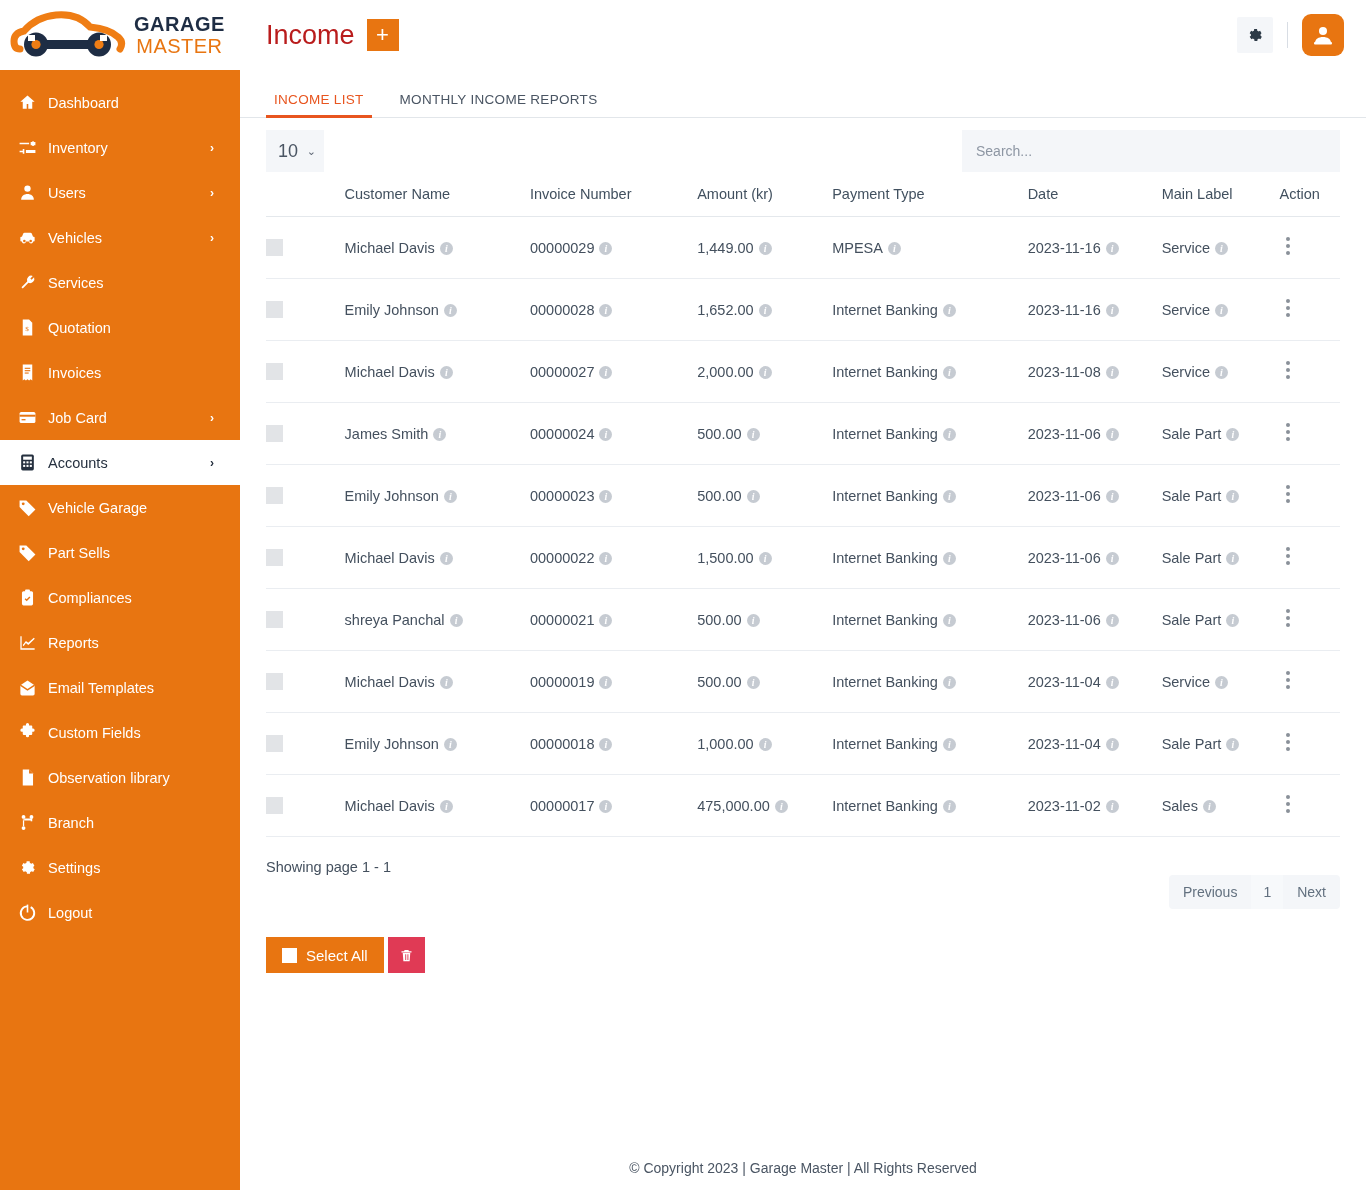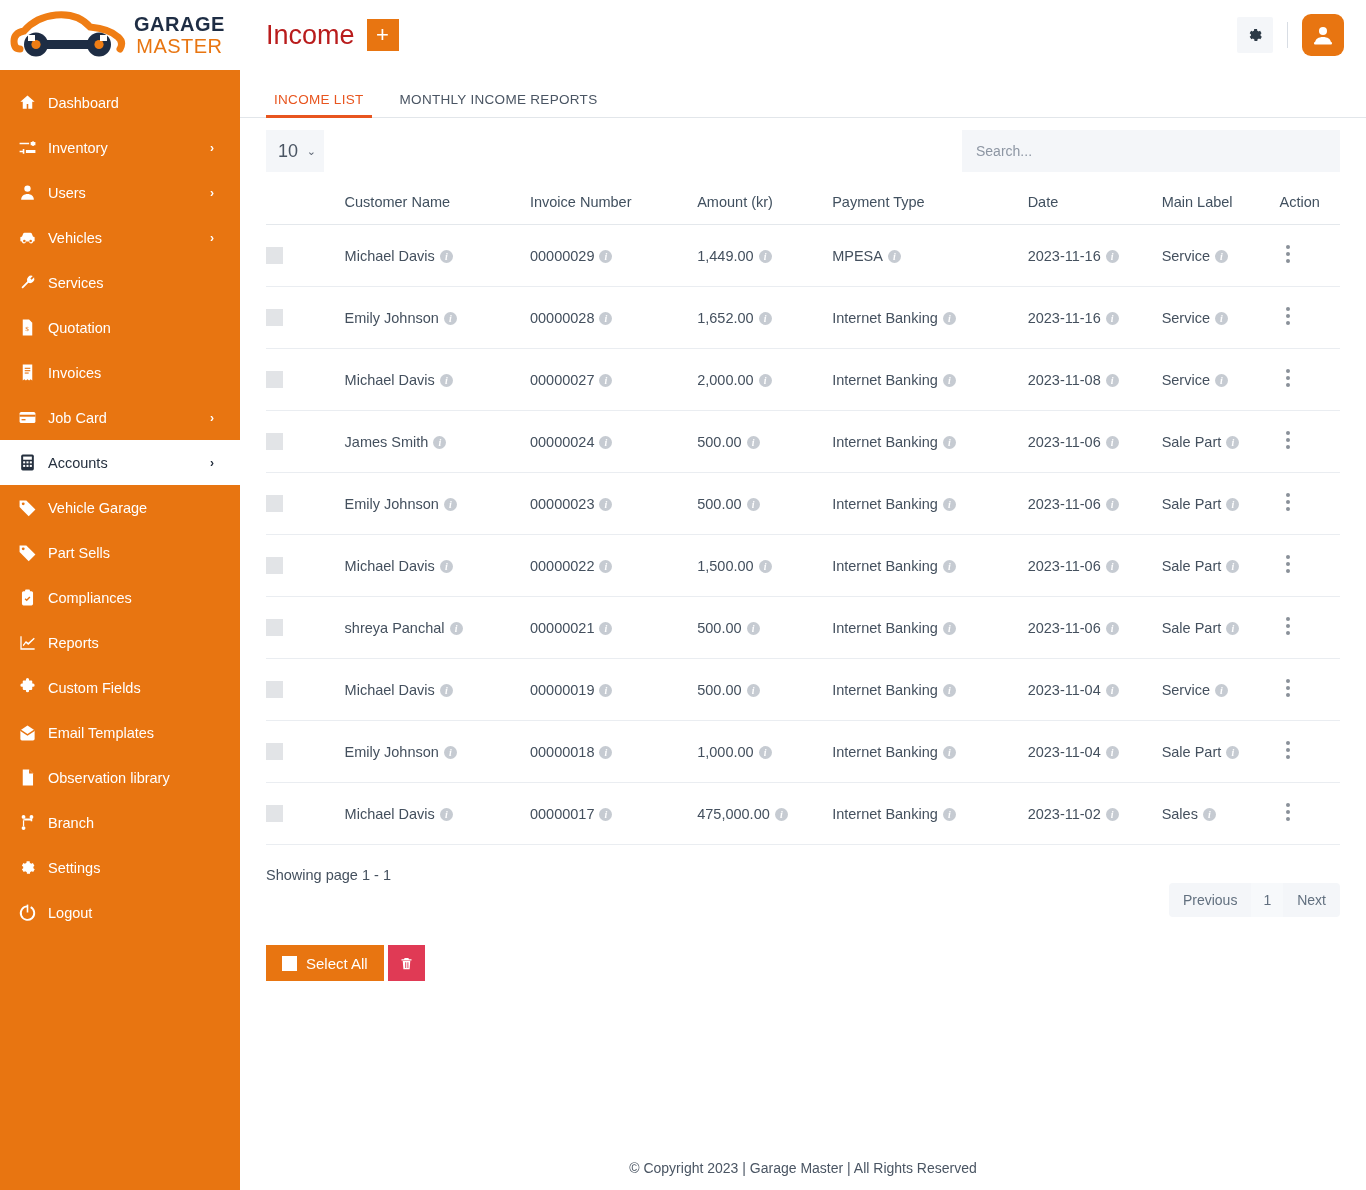--- a/index.html
+++ b/index.html
@@ -162,21 +162,21 @@
     background: #f4f6f9;
     border: none;
     padding: 0 14px;
     font-size: 14px;
     color: #4a5563;
     font-family: "Liberation Sans", sans-serif;
   }
   .search-box::placeholder { color: #8d96a3; }
 
   
-  .table-wrap { padding: 0 26px; margin-top: 16px; }
+  .table-wrap { padding: 0 26px; margin-top: 8px; }
   table { width: 100%; border-collapse: collapse; }
   th {
     text-align: left;
     font-weight: normal;
     font-size: 14.5px;
     color: #41505f;
     padding: 6px 0 14px 0;
     border-bottom: 1px solid #e4e8ec;
   }
   td {
@@ -405,33 +405,33 @@
             <svg width="19" height="19" viewBox="0 0 24 24" fill="#ffffff" stroke="none">
               <path d="M3 4h1.6v15.4H21V21H3z"></path>
               <path d="M6 15l4-5 3 2.4L20 6l1.2 1.4L13 15l-3-2.4-3 4z"></path>
             </svg>
           </span>
           <span class="lbl">Reports</span>
         </div>
         <div class="nav-item">
           <span class="ico">
             <svg width="19" height="19" viewBox="0 0 24 24" fill="#ffffff" stroke="none">
-              <path d="M10 2a2 2 0 014 0v1h3a1 1 0 011 1v3h1a2 2 0 010 4h-1v3a1 1 0 01-1 1h-3v1a2 2 0 01-4 0v-1H7a1 1 0 01-1-1v-3H5a2 2 0 010-4h1V4a1 1 0 011-1h3z"></path>
-            </svg>
-          </span>
-          <span class="lbl">Custom Fields</span>
-        </div>
-        <div class="nav-item">
-          <span class="ico">
-            <svg width="19" height="19" viewBox="0 0 24 24" fill="#ffffff" stroke="none">
               <path d="M3 9l9-6 9 6v11a2 2 0 01-2 2H5a2 2 0 01-2-2z"></path>
               <path d="M3 9l9 6 9-6" stroke="#e87511" stroke-width="1.8" fill="none"></path>
             </svg>
           </span>
           <span class="lbl">Email Templates</span>
+        </div>
+        <div class="nav-item">
+          <span class="ico">
+            <svg width="19" height="19" viewBox="0 0 24 24" fill="#ffffff" stroke="none">
+              <path d="M10 2a2 2 0 014 0v1h3a1 1 0 011 1v3h1a2 2 0 010 4h-1v3a1 1 0 01-1 1h-3v1a2 2 0 01-4 0v-1H7a1 1 0 01-1-1v-3H5a2 2 0 010-4h1V4a1 1 0 011-1h3z"></path>
+            </svg>
+          </span>
+          <span class="lbl">Custom Fields</span>
         </div>
         <div class="nav-item">
           <span class="ico">
             <svg width="19" height="19" viewBox="0 0 24 24" fill="#ffffff" stroke="none">
               <path d="M6 2h8l5 5v15H6z"></path>
               <path d="M14 2v5h5" fill="#e87511"></path>
             </svg>
           </span>
           <span class="lbl">Observation library</span>
         </div>

